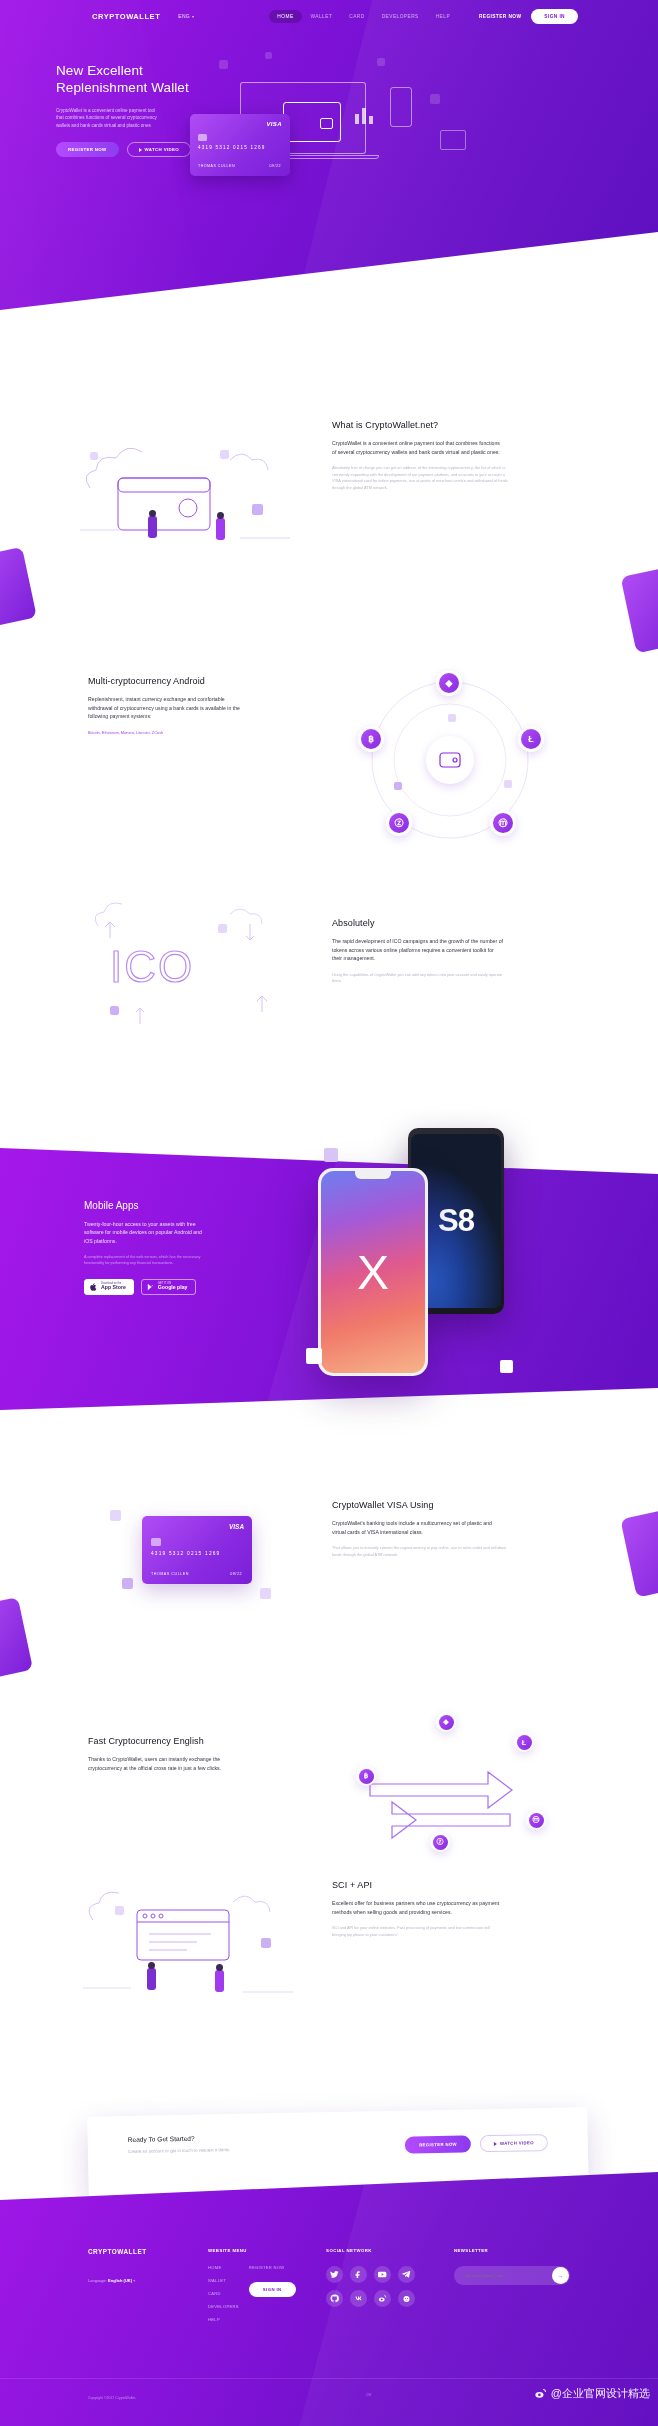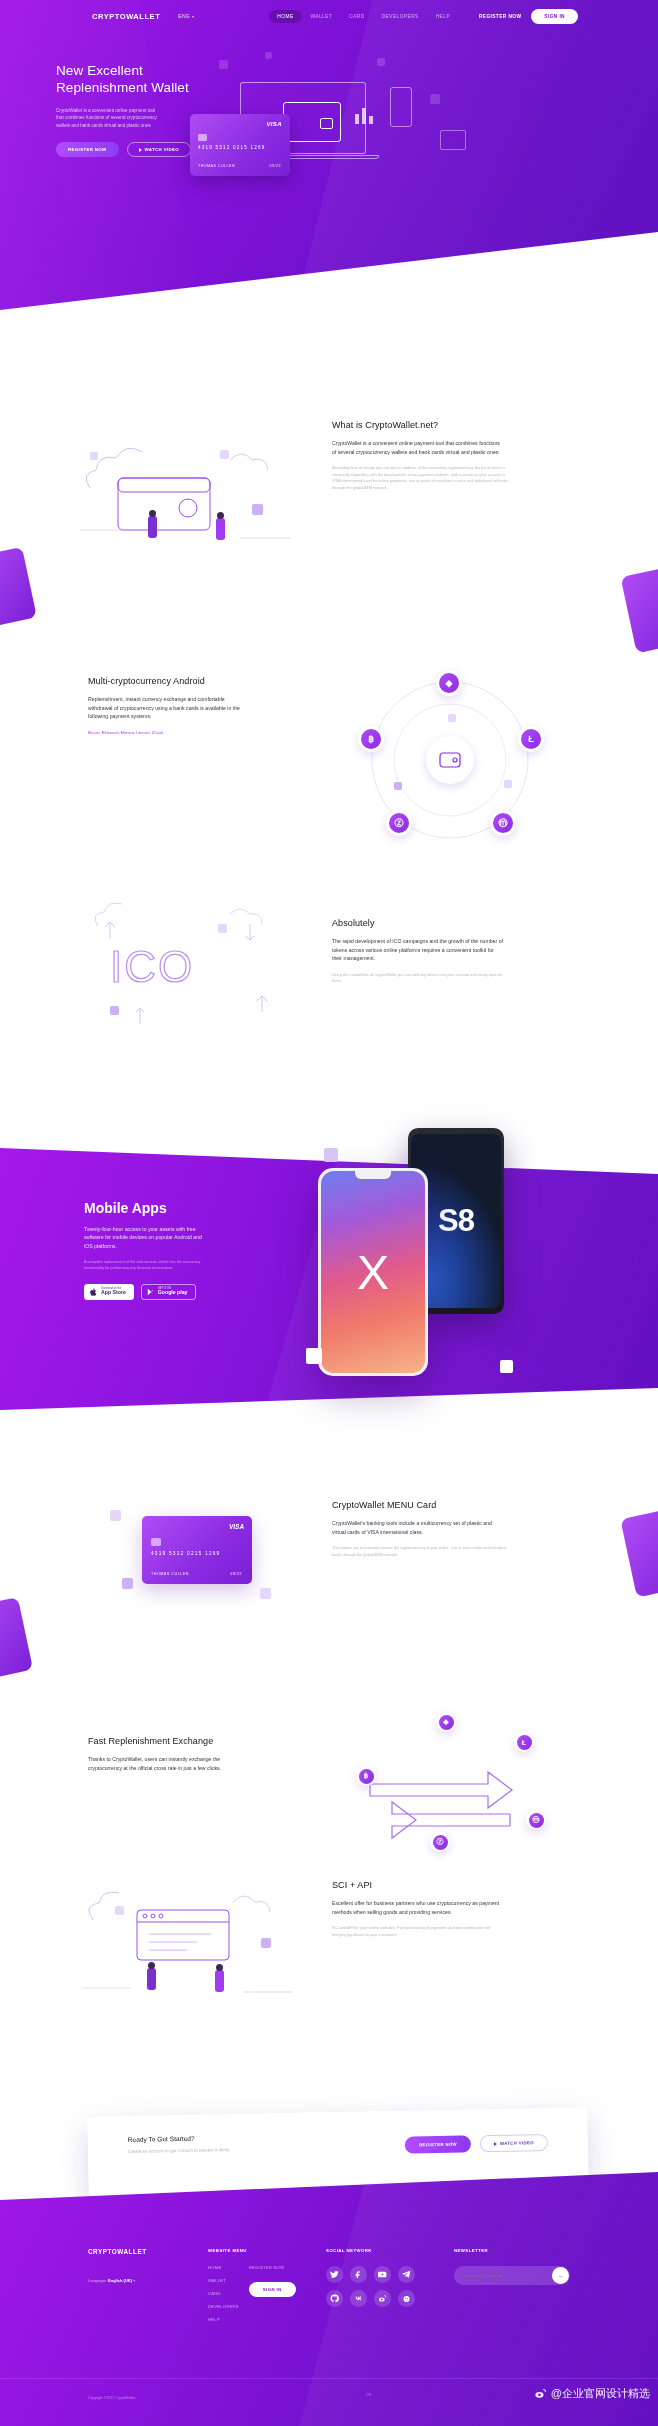--- a/index.html
+++ b/index.html
@@ -137,21 +137,21 @@
   .mobile-band {
     position:absolute; left:0; top:1148px; width:658px; height:262px;
     background: linear-gradient(110deg,#a518ea 0%,#8f15e0 30%,#7512d0 62%,#6410c4 100%);
     clip-path: polygon(0 0, 658px 26px, 658px 240px, 0 262px);
     overflow:hidden;
   }
   .mb-sheen { position:absolute; left:300px; top:-40px; width:330px; height:360px;
     background: linear-gradient(100deg, rgba(255,255,255,.05), rgba(255,255,255,0)); transform: skewX(-16deg); }
 
   .mobile-copy { position:absolute; left:84px; top:1200px; width:200px; }
-  .mobile-copy .t { color:#fff; font-size: 14px; font-weight: bold; }
+  .mobile-copy .t { color:#fff; font-size: 10px; }
   .mobile-copy .b { margin-top:9px; color: rgba(255,255,255,.86); font-size: 5.2px; line-height: 8.4px; max-width: 126px; }
   .mobile-copy .s { margin-top:9px; color: rgba(255,255,255,.52); font-size: 3.8px; line-height: 6.2px; max-width: 120px; }
   .store-badges { margin-top:12px; display:flex; gap:7px; }
   .badge {
     border:1px solid rgba(255,255,255,.55); border-radius: 3px; padding: 3px 7px 3px 5px;
     display:flex; align-items:center; gap:4px; color:#fff;
   }
   .badge .bt { font-size: 2.7px; opacity:.85; line-height: 1; }
   .badge .bn { font-size: 5.2px; font-weight: bold; line-height: 1.15; }
   .badge.white { background:#fff; border-color:#fff; }
@@ -452,41 +452,41 @@
   <div class="scr">
     <div class="notch"></div>
     <div class="xx">X</div>
   </div>
 </div>
 <div class="sq" style="position:absolute; left:324px; top:1148px; width:14px; height:14px; background:#d9c4f7;"></div>
 <div class="sq" style="position:absolute; left:306px; top:1348px; width:16px; height:16px; background:#ffffff;"></div>
 <div class="sq" style="position:absolute; left:500px; top:1360px; width:13px; height:13px; background:#ffffff;"></div>
 
 <div class="section" style="left:332px; top:1500px; width:200px;">
-  <div class="sec-title">CryptoWallet MENU Card</div>
+  <div class="sec-title">CryptoWallet VISA Using</div>
   <div class="sec-body" style="max-width:165px;">CryptoWallet's banking tools include a multicurrency set of plastic and virtual cards of VISA international class.</div>
   <div class="sec-small" style="max-width:175px;">That allows you to instantly convert the cryptocurrency to pay online, use in sales outlet and withdraw funds through the global ATM network.</div>
 </div>
 
 <div class="art" style="left:90px; top:1500px; width:210px; height:130px;">
   <div style="position:absolute; left:52px; top:16px; width:110px; height:68px; border-radius:5px;
               background:linear-gradient(135deg,#b14cf5,#8a2be2 60%,#7b1fd8); box-shadow:0 7px 20px rgba(90,20,160,.25); color:#fff;">
     <div style="position:absolute; right:8px; top:7px; font-size:6.4px; font-style:italic; font-weight:bold;">VISA</div>
     <div style="position:absolute; left:9px; top:22px; width:10px; height:8px; background:rgba(255,255,255,.55); border-radius:1.5px;"></div>
     <div style="position:absolute; left:9px; top:35px; font-size:4.8px; letter-spacing:1.2px;">4319  5312  0215  1269</div>
     <div style="position:absolute; left:9px; bottom:8px; font-size:3.7px; letter-spacing:.5px; opacity:.9;">THOMAS CULLEN</div>
     <div style="position:absolute; right:10px; bottom:8px; font-size:3.7px; letter-spacing:.5px; opacity:.9;">09/22</div>
   </div>
   <div class="sq" style="left:20px; top:10px; width:11px; height:11px;"></div>
   <div class="sq dark" style="left:32px; top:78px; width:11px; height:11px;"></div>
   <div class="sq" style="left:170px; top:88px; width:11px; height:11px;"></div>
 </div>
 
 <div class="section" style="left:88px; top:1736px; width:190px;">
-  <div class="sec-title">Fast Replenishment Exchange</div>
+  <div class="sec-title">Fast Cryptocurrency English</div>
   <div class="sec-body" style="max-width:152px;">Thanks to CryptoWallet, users can instantly exchange the cryptocurrency at the official cross rate in just a few clicks.</div>
 </div>
 
 <div class="art" style="left:330px; top:1710px; width:240px; height:150px;">
   <svg width="240" height="150" viewBox="0 0 240 150" fill="none" stroke="#a76ef0" stroke-width="1.2">
     <path d="M40 74 h118 v-12 l24 18 -24 18 v-12 H40z"></path>
     <path d="M200 100 H82 v12 l-24 -18 24 -18 v12 h118z" transform="translate(0,-34)" opacity="0"></path>
     <path d="M62 104 h118 v-12 l-24 18 24 18 v-12 H62z" transform="scale(-1,1) translate(-242,0)"></path>
   </svg>
   <div class="coin" style="left:106px; top:2px; width:20px; height:20px;">

